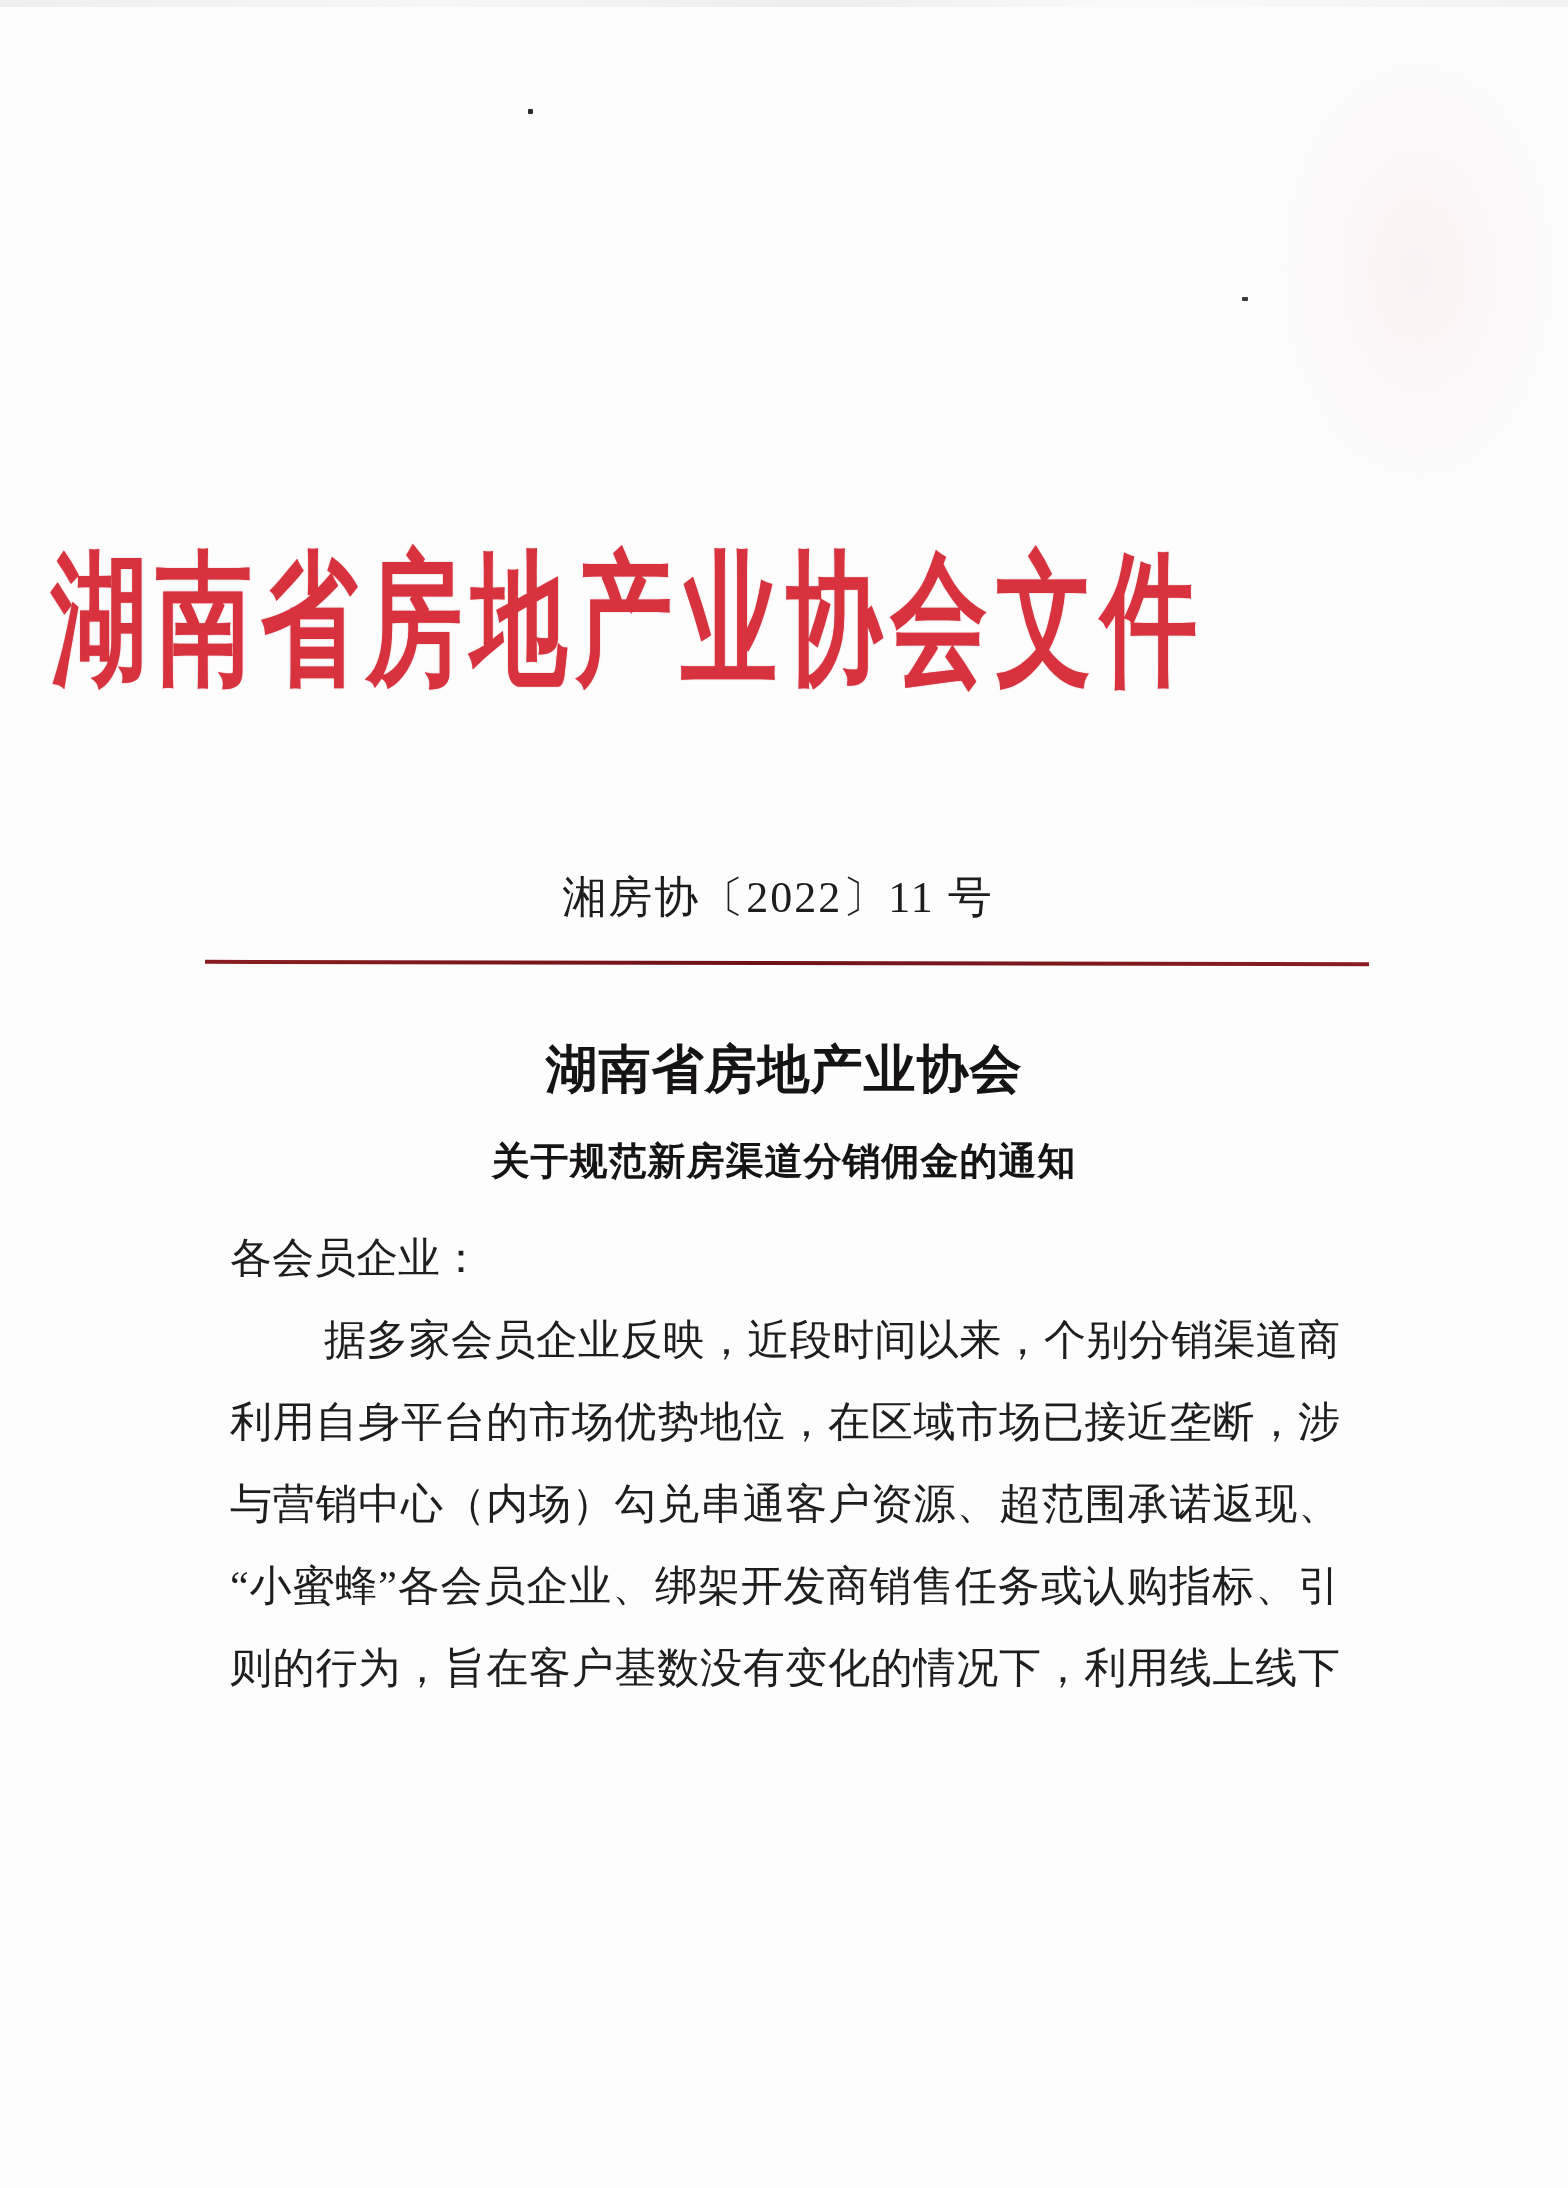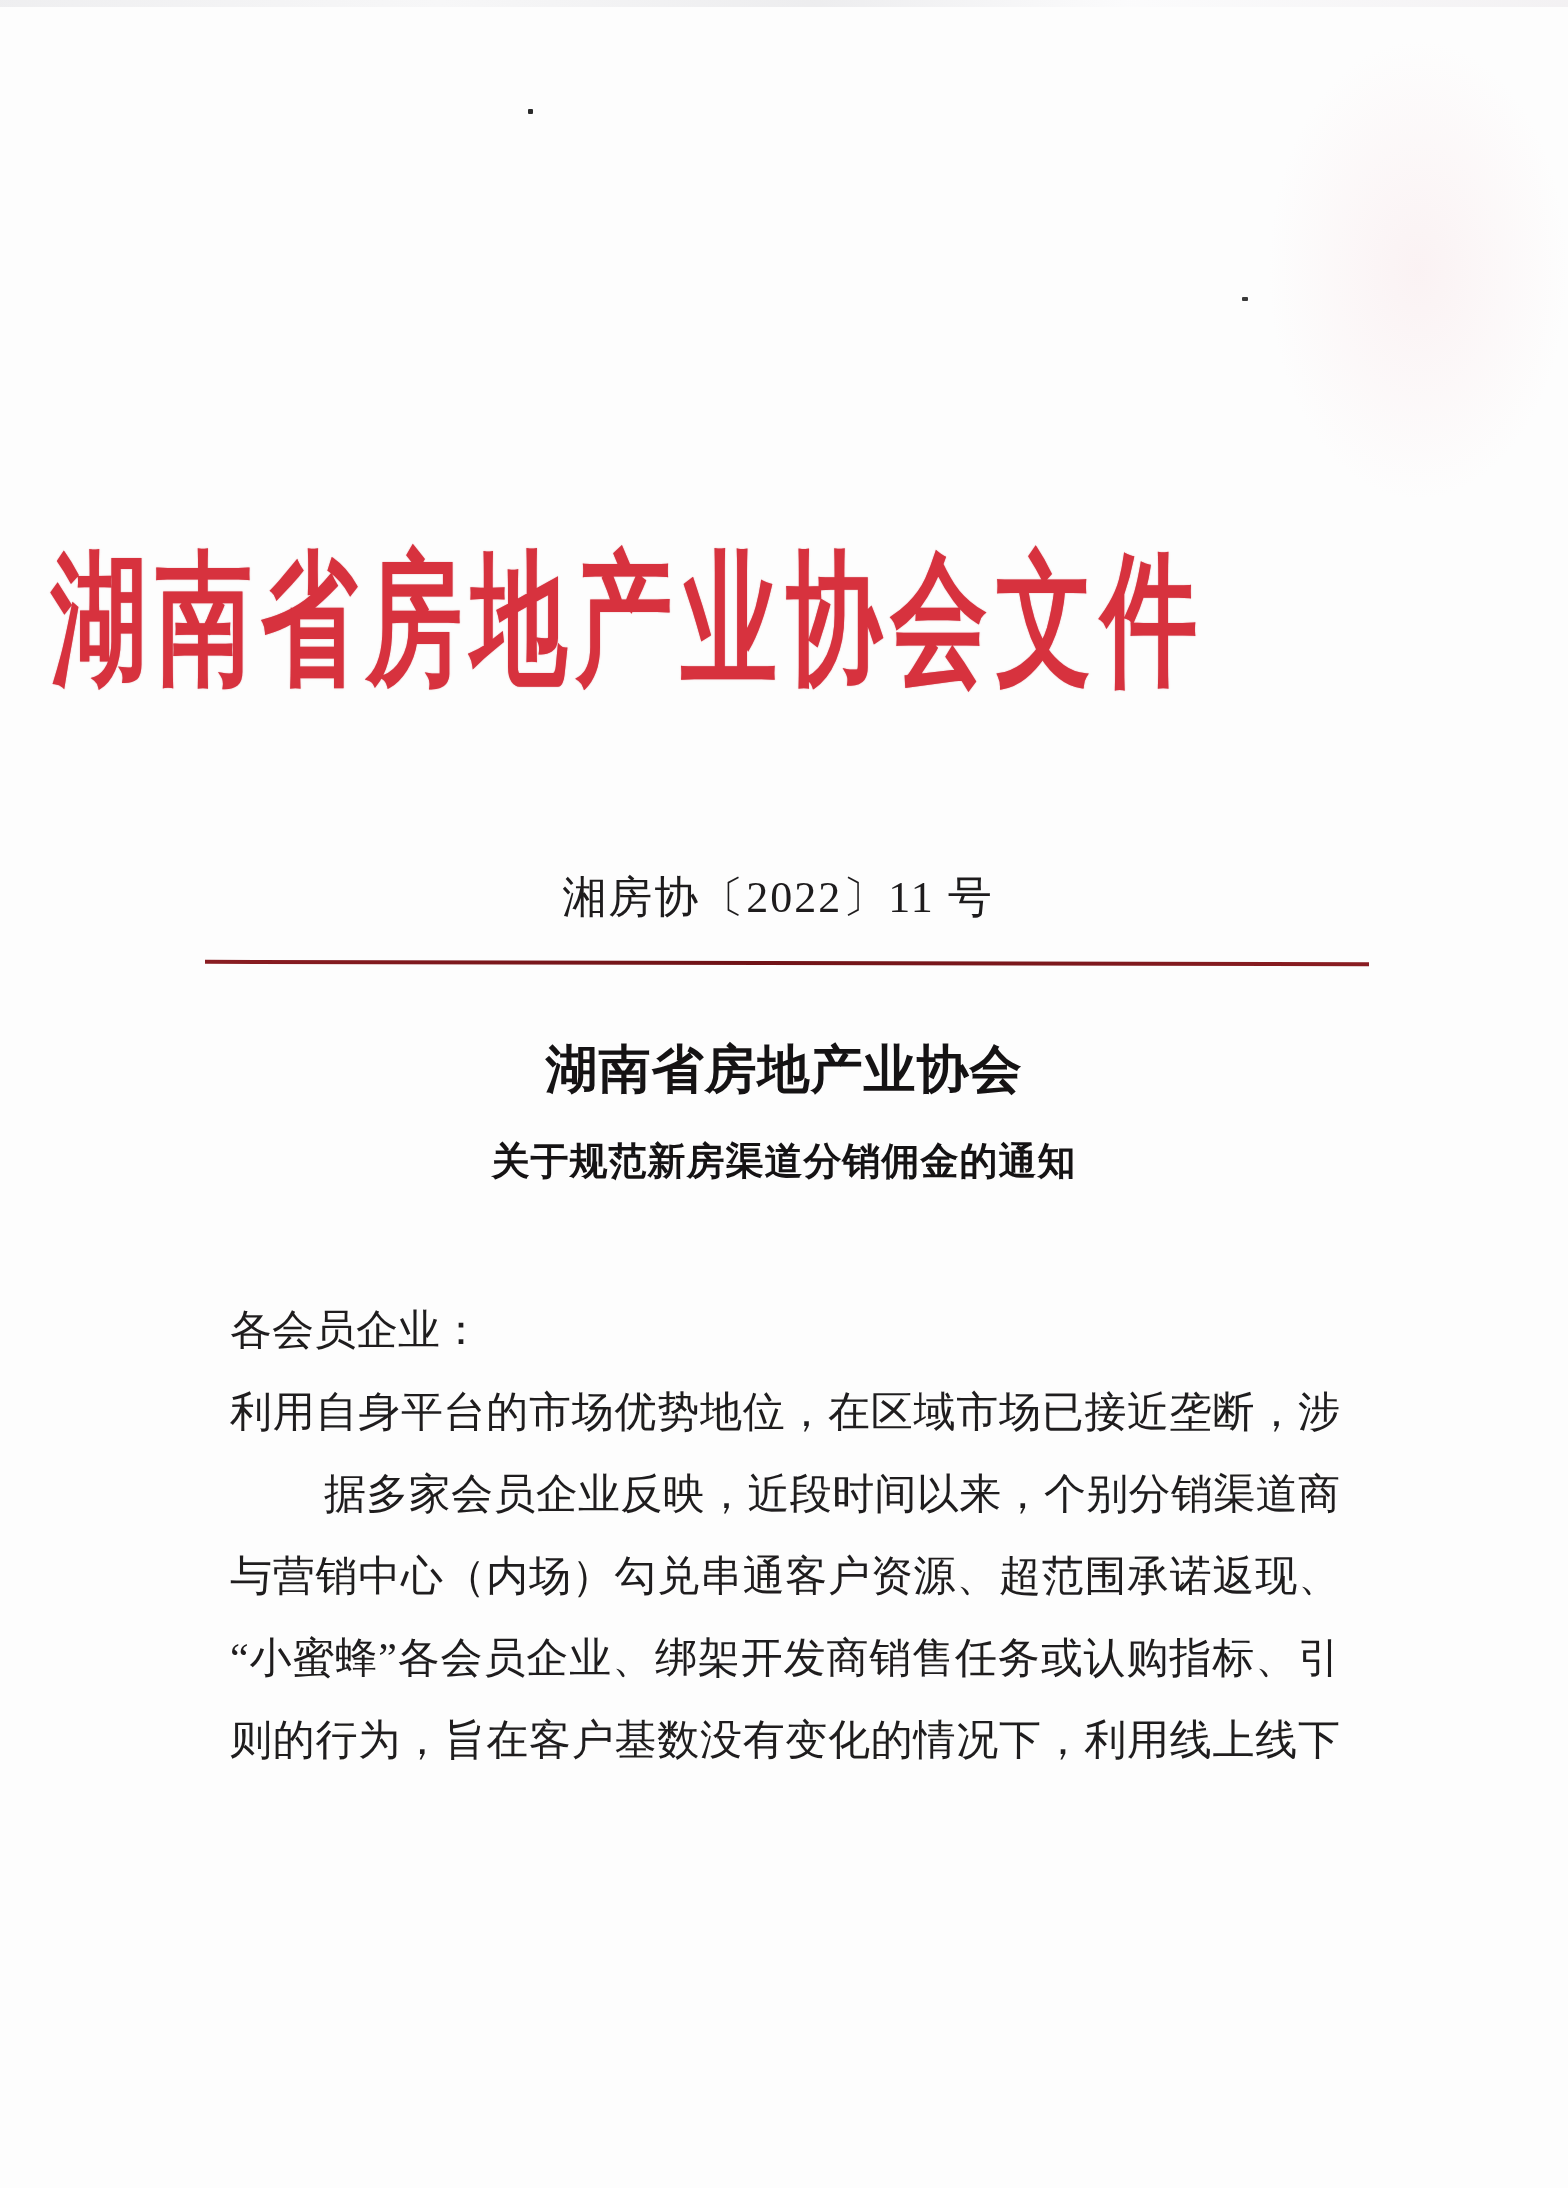--- a/index.html
+++ b/index.html
@@ -71,21 +71,21 @@
   .doc-title{
     position:absolute;left:0;width:1568px;
     text-align:center;font-weight:700;color:#151314;
     white-space:nowrap;
   }
   .doc-title.l1{top:1040px;font-size:52px;line-height:60px;letter-spacing:1px;}
   .doc-title.l2{top:1130px;font-size:38px;line-height:62px;letter-spacing:1px;}
 
   
   .body-block{
-    position:absolute;left:230px;top:1289px;width:1110px;
+    position:absolute;left:230px;top:1217px;width:1110px;
     font-size:42px;line-height:82px;
     color:#1f1d1e;
   }
   .salutation{text-align:left;}
   .p-line{
     text-align:justify;
     text-align-last:justify;
     white-space:nowrap;
   }
   .p-line.first{text-indent:94px;}
@@ -106,20 +106,20 @@
 
   <div class="doc-number">湘房协〔2022〕11 号</div>
 
   <div class="red-rule"></div>
 
   <div class="doc-title l1">湖南省房地产业协会</div>
   <div class="doc-title l2">关于规范新房渠道分销佣金的通知</div>
 
   <div class="body-block">
     <div class="salutation">各会员企业：</div>
+    <div class="p-line first">据多家会员企业反映，近段时间以来，个别分销渠道商</div>
     <div class="p-line">利用自身平台的市场优势地位，在区域市场已接近垄断，涉</div>
-    <div class="p-line first">据多家会员企业反映，近段时间以来，个别分销渠道商</div>
     <div class="p-line">与营销中心（内场）勾兑串通客户资源、超范围承诺返现、</div>
     <div class="p-line">“小蜜蜂”各会员企业、绑架开发商销售任务或认购指标、引</div>
     <div class="p-line">则的行为，旨在客户基数没有变化的情况下，利用线上线下</div>
   </div>
 
 </div>
 
 </body></html>

